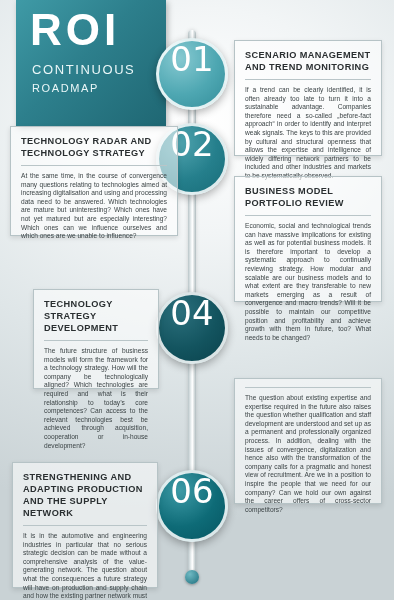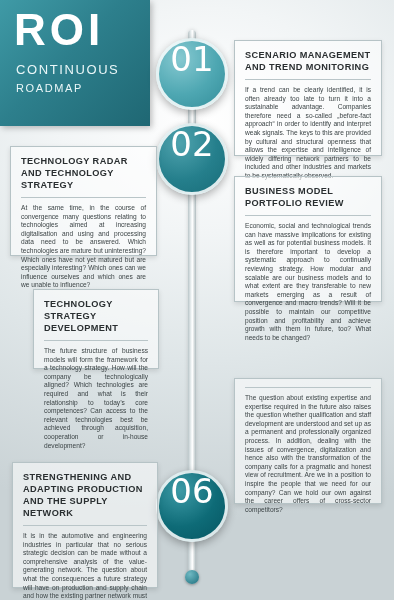--- a/index.html
+++ b/index.html
@@ -10,21 +10,21 @@
     overflow:hidden;
   }
   #stage{
     position:relative;width:394px;height:600px;
     background:
       radial-gradient(ellipse 520px 400px at 52% 20%, #ffffff 0%, #f2f5f6 28%, #dfe6e8 60%, #c9d2d5 100%);
     overflow:hidden;
   }
   
   .header-panel{
-    position:absolute;left:0;top:0;width:150px;height:126px;
+    position:absolute;left:16px;top:0;width:150px;height:126px;
     background:linear-gradient(135deg,#3f9aa6 0%,#2d7f8c 45%,#1f6773 100%);
     box-shadow:2px 2px 6px rgba(0,0,0,0.25);
   }
   .header-panel .title{
     position:absolute;left:14px;top:8px;
     color:#ffffff;font-size:44px;font-weight:bold;letter-spacing:4px;
     line-height:44px;
   }
   .header-panel .sub1{
     position:absolute;left:16px;top:62px;color:#eaf7f8;
@@ -96,33 +96,36 @@
   </div>
   <div class="box" style="left:234px;top:40px;width:148px;height:116px;">
     <div class="bt">SCENARIO MANAGEMENT AND TREND MONITORING</div>
     <div class="divider"></div>
     <div class="bx">If a trend can be clearly identified, it is often already too late to turn it into a sustainable advantage. Companies therefore need a so-called „before-fact approach“ in order to identify and interpret weak signals. The keys to this are provided by cultural and structural openness that allows the expertise and intelligence of widely differing network partners to be included and other industries and markets to be systematically observed.</div>
   </div>
 
   <div class="circle" style="left:156px;top:123px;background:radial-gradient(circle at 32% 26%,#4fa3ae,#257f8c 55%,#186d79 100%);">
     <span>02</span>
   </div>
-  <div class="box" style="left:10px;top:126px;width:147px;height:110px;margin-top:20px;">
+  <div class="box" style="left:10px;top:126px;width:168px;height:110px;">
     <div class="bt">TECHNOLOGY RADAR AND TECHNOLOGY STRATEGY</div>
     <div class="divider"></div>
     <div class="bx">At the same time, in the course of convergence many questions relating to technologies aimed at increasing digitalisation and using and processing data need to be answered. Which technologies are mature but uninteresting? Which ones have not yet matured but are especially interesting? Which ones can we influence ourselves and which ones are we unable to influence?</div>
   </div>
 
   <div class="box" style="left:234px;top:176px;width:148px;height:126px;">
     <div class="bt">BUSINESS MODEL PORTFOLIO REVIEW</div>
     <div class="divider"></div>
     <div class="bx">Economic, social and technological trends can have massive implications for existing as well as for potential business models. It is therefore important to develop a systematic approach to continually reviewing strategy. How modular and scalable are our business models and to what extent are they transferable to new markets emerging as a result of convergence and macro trends? Will it be possible to maintain our competitive position and profitability and achieve growth with them in future, too? What needs to be changed?</div>
   </div>
 
-  <div class="box" style="left:33px;top:289px;width:126px;height:80px;">
+  <div class="circle" style="left:156px;top:292px;background:radial-gradient(circle at 32% 26%,#2b6f7c,#13545f 55%,#0a424c 100%);">
+    <span>04</span>
+  </div>
+  <div class="box" style="left:33px;top:289px;width:126px;height:100px;">
     <div class="bt">TECHNOLOGY STRATEGY DEVELOPMENT</div>
     <div class="divider"></div>
     <div class="bx">The future structure of business models will form the framework for a technology strategy. How will the company be technologically aligned? Which technologies are required and what is their relationship to today’s core competences? Can access to the relevant technologies best be achieved through acquisition, cooperation or in-house development?</div>
   </div>
 
   <div class="box" style="left:234px;top:378px;width:148px;height:126px;">
     <div class="divider"></div>
     <div class="bx">The question about existing expertise and expertise required in the future also raises the question whether qualification and staff development are understood and set up as a permanent and professionally organized process. In addition, dealing with the issues of convergence, digitalization and hence also with the transformation of the company calls for a pragmatic and honest view of recruitment. Are we in a position to inspire the people that we need for our company? Can we hold our own against the career offers of cross-sector competitors?</div>
   </div>
 

